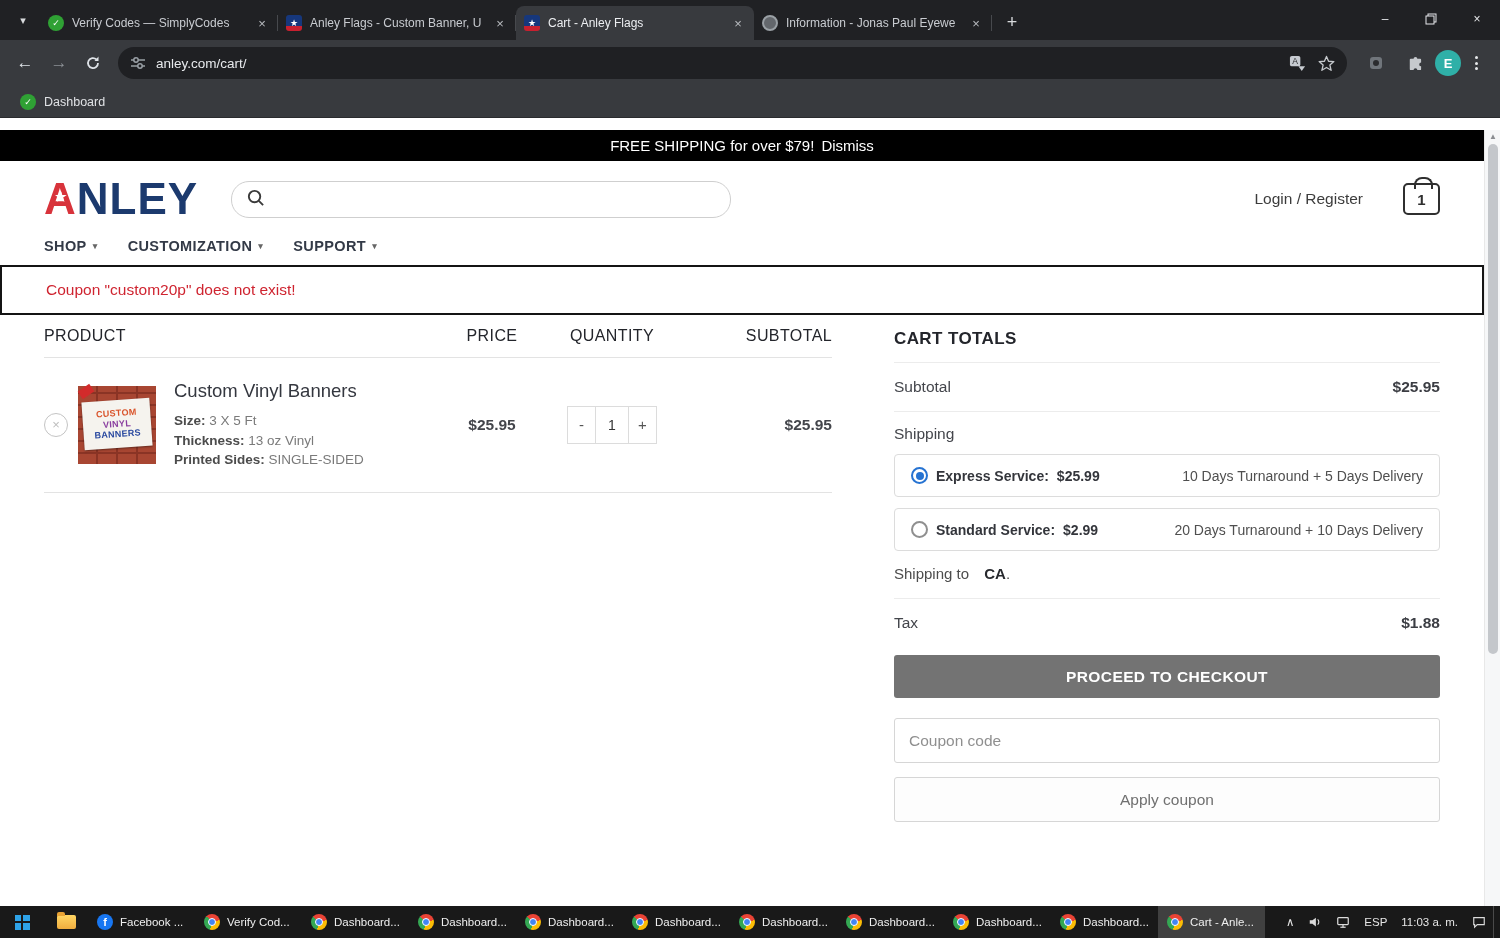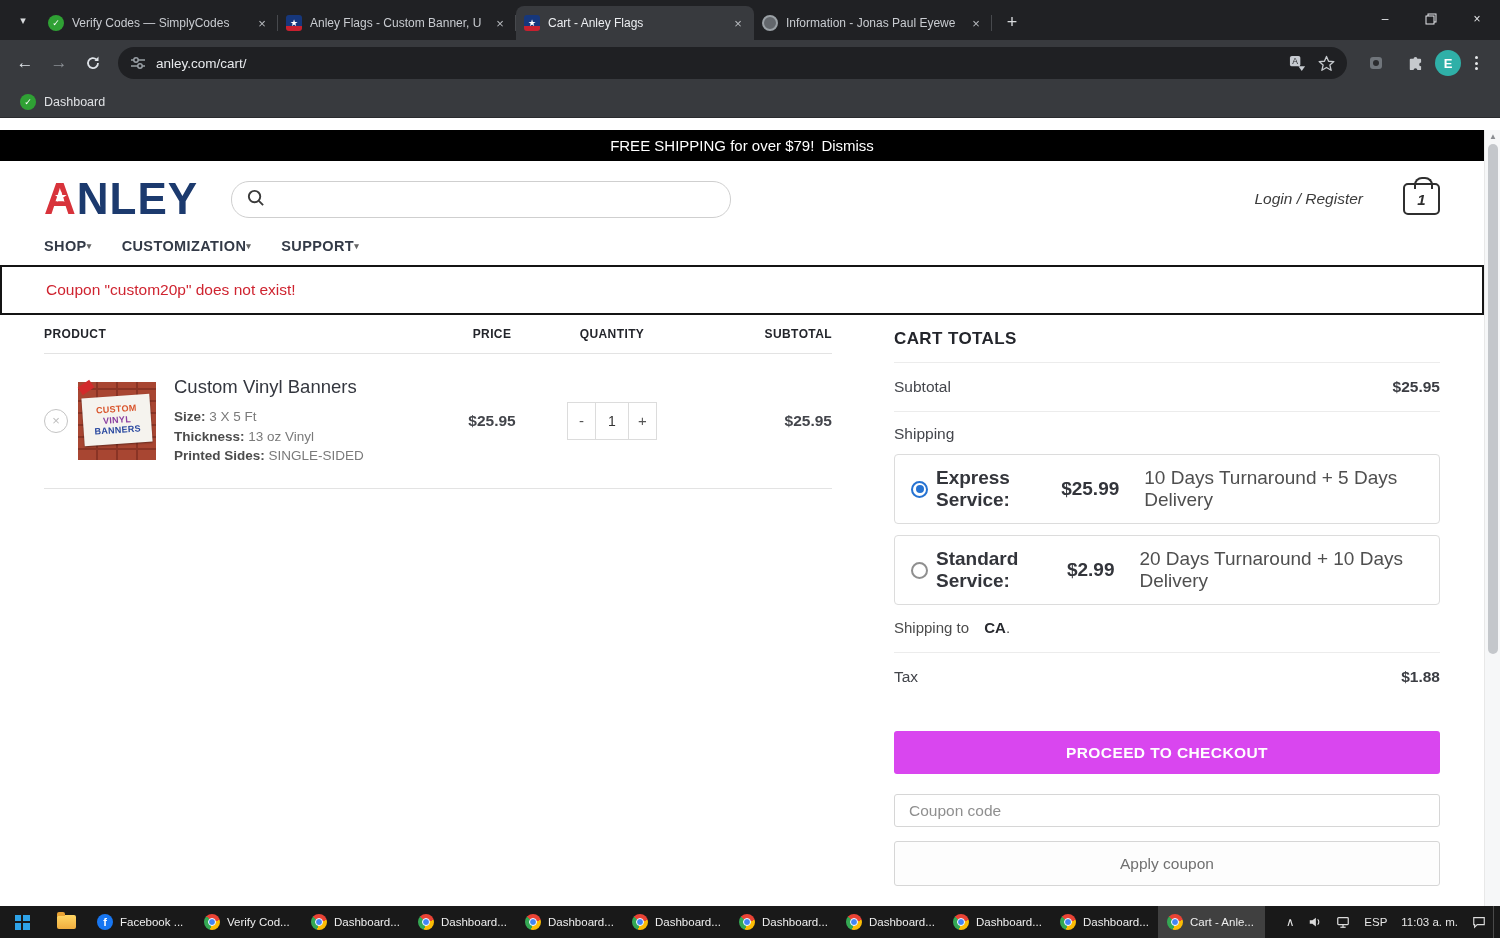--- a/index.html
+++ b/index.html
@@ -45,35 +45,35 @@
   .ship-banner .dismiss { cursor:pointer; }
 
   .site-header { display:flex; align-items:center; padding:0 44px; height:64px; margin-top:6px; }
   .logo { position:relative; font-size:44px; font-weight:bold; letter-spacing:1px; line-height:1; }
   .logo-a { color:#d8333b; }
   .logo-rest { color:#1c3a6e; }
   .logo-star { position:absolute; left:11px; top:13px; font-size:13px; color:#fff; }
   .search-wrap { width:500px; height:37px; border:1px solid #cfcfcf; border-radius:18px; display:flex; align-items:center; margin-left:33px; padding:0 14px; }
   .search-input { flex:1; border:none; outline:none; font-size:14.5px; color:#333; background:transparent; font-family:"Liberation Sans",sans-serif; }
   .search-input::placeholder { color:#9a9a9a; }
-  .header-right { margin-left:auto; display:flex; align-items:center;font-style:italic; }
+  .header-right { margin-left:auto; display:flex; align-items:center; }
   .login-link { font-size:15.5px; color:#3c3c3c; }
   .cart-bag { width:37px; height:32px; border:2px solid #2f2f2f; border-radius:5px; margin-left:40px; position:relative; display:flex; align-items:center; justify-content:center; font-size:15px; font-weight:bold; color:#2f2f2f; }
   .cart-bag::before { content:""; position:absolute; top:-8px; left:9px; width:15px; height:10px; border:2px solid #2f2f2f; border-bottom:none; border-radius:8px 8px 0 0; }
 
   .main-nav { display:flex; align-items:center; gap:30px; padding:0 44px; height:30px; }
-  .nav-item { display:flex; align-items:center; font-size:14.5px; font-weight:bold; color:#333a47; letter-spacing:.4px; }
+  .nav-item { display:flex; align-items:center; gap:6px; font-size:14.5px; font-weight:bold; color:#333a47; letter-spacing:.4px; }
   .nav-chev { font-size:9px; color:#666; }
 
   .notice { margin-top:4px; border:2px solid #141414; padding:14px 44px; font-size:15.5px; color:#cf2430; }
 
   .main { display:flex; padding:0 44px; }
   .cart-left { width:788px; margin-right:62px; }
   .grid-cols { display:grid; grid-template-columns:1fr 110px 130px 155px; }
-  .cart-head { padding:12px 0 12px; border-bottom:1px solid #e3e3e3; font-size:12px; font-weight:bold; color:#23252b; letter-spacing:.4px; }
+  .cart-head { padding:12px 0 12px; border-bottom:1px solid #e3e3e3; font-size:16px; font-weight:normal; color:#23252b; letter-spacing:.4px; }
   .col-price { text-align:center; }
   .col-qty { text-align:center; }
   .col-sub { text-align:right; }
   .cart-row { align-items:center; padding:22px 0; border-bottom:1px solid #e3e3e3; }
   .prod-cell { display:flex; align-items:center; }
   .remove-btn { width:24px; height:24px; border:1px solid #c4c4c4; border-radius:50%; color:#bdbdbd; font-size:13px; display:flex; align-items:center; justify-content:center; flex:0 0 24px; }
   .thumb { width:78px; height:78px; margin:0 18px 0 10px; position:relative; flex:0 0 78px;
     background-color:#a84632;
     background-image:repeating-linear-gradient(0deg, transparent 0 10px, #8a3425 10px 12px), repeating-linear-gradient(90deg, transparent 0 18px, #8a3425 18px 20px); }
   .thumb-flag { position:absolute; left:5px; right:5px; top:14px; bottom:16px; background:#f5f3ee; transform:rotate(-4deg); display:flex; flex-direction:column; align-items:center; justify-content:center; box-shadow:0 1px 2px rgba(0,0,0,.4); }
@@ -87,35 +87,35 @@
   .qty { display:inline-flex; border:1px solid #dcdcdc; height:38px; }
   .qty-btn { width:27px; display:flex; align-items:center; justify-content:center; color:#555; font-size:15px; }
   .qty-val { width:34px; border-left:1px solid #dcdcdc; border-right:1px solid #dcdcdc; display:flex; align-items:center; justify-content:center; font-size:14px; color:#333; }
 
   .cart-right { flex:1; }
   .totals-title { font-size:17px; font-weight:bold; color:#23252b; letter-spacing:.4px; padding:14px 0 13px; }
   .t-row { display:flex; justify-content:space-between; align-items:center; padding:15px 0; border-top:1px solid #ececec; font-size:15.5px; color:#43454b; }
   .t-val { font-weight:bold; color:#3b3d43; }
   .ship-block { border-top:1px solid #ececec; padding-top:13px; }
   .ship-label { font-size:15.5px; color:#43454b; }
-  .ship-opt { border:1px solid #dcdcdc; border-radius:4px; margin-top:11px; padding:12px 16px; display:flex; align-items:center; justify-content:space-between; font-size:19px; }
+  .ship-opt { border:1px solid #dcdcdc; border-radius:4px; margin-top:11px; padding:12px 16px; display:flex; align-items:center; justify-content:space-between; font-size:14px; }
   .opt-left { display:flex; align-items:center; gap:8px; }
   .radio { width:17px; height:17px; border-radius:50%; position:relative; flex:0 0 17px; }
   .radio.sel { border:2px solid #2673d2; }
   .radio.sel::after { content:""; position:absolute; inset:2.5px; border-radius:50%; background:#2673d2; }
   .radio.unsel { border:2px solid #8f8f8f; }
   .opt-name { font-weight:bold; color:#33353b; }
   .opt-price { font-weight:bold; color:#33353b; }
   .opt-desc { color:#4f4f4f;margin-left:25px; }
   .ship-to { padding:14px 0 16px; font-size:15px; color:#4c4c4c; }
   .ship-to b { color:#27292e;margin-left:11px; }
   .total-row { font-size:16.5px; border-bottom:1px solid #ececec; }
-  .checkout-btn { margin-top:30px; height:43px; background:#d946ef; color:#fff; font-weight:bold; font-size:15.5px; letter-spacing:.4px; display:flex; align-items:center; justify-content:center; border-radius:3px; }
+  .checkout-btn { margin-top:8px; height:43px; background:#737373; color:#fff; font-weight:bold; font-size:15.5px; letter-spacing:.4px; display:flex; align-items:center; justify-content:center; border-radius:3px; }
   .coupon-head { margin-top:36px; display:flex; align-items:center; gap:10px; font-size:16.5px; font-weight:bold; color:#26282e; }
-  .coupon-input { margin-top:20px; width:100%; height:33px; border:1px solid #d6d6d6; border-radius:3px; padding:0 14px; font-size:15.5px; color:#333; outline:none; font-family:"Liberation Sans",sans-serif; }
+  .coupon-input { margin-top:20px; width:100%; height:45px; border:1px solid #d6d6d6; border-radius:3px; padding:0 14px; font-size:15.5px; color:#333; outline:none; font-family:"Liberation Sans",sans-serif; }
   .coupon-input::placeholder { color:#8f8f8f; }
   .apply-btn { margin-top:14px; width:100%; height:45px; background:#fdfdfd; border:1px solid #d6d6d6; border-radius:3px; color:#707070; font-size:15.5px; display:flex; align-items:center; justify-content:center; }
 
   .scrollbar { position:absolute; right:0; top:0; width:16px; height:100%; background:#f6f7f8; border-left:1px solid #e8e8e8; }
   .scroll-arrow { position:absolute; top:2px; left:4px; font-size:8px; color:#8a8d91; }
   .scroll-thumb { position:absolute; top:14px; left:3px; width:10px; height:510px; background:#c4c7cb; border-radius:6px; }
 
   
   .taskbar { position:absolute; bottom:0; left:0; width:1500px; height:32px; background:#191919; display:flex; align-items:stretch; color:#ececec; }
   .tb-square { width:44px; display:flex; align-items:center; justify-content:center; }

